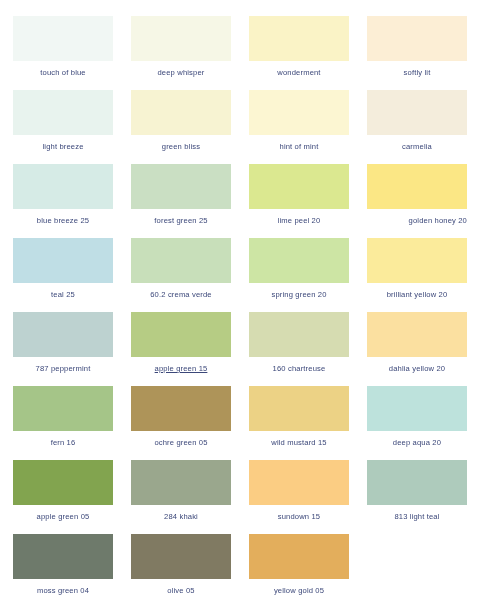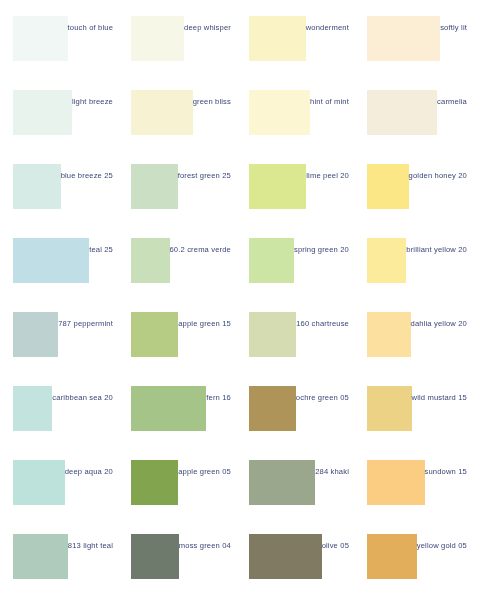--- a/index.html
+++ b/index.html
@@ -25,21 +25,21 @@
     grid-template-rows: repeat(8, 74px);
     column-gap: 18px;
     row-gap: 0px;
     justify-content: space-between;
     align-content: start;
   }
   .swatch-cell {
     width: 100px;
     height: 64px;
     display: flex;
-    flex-direction: row;
+    flex-direction: column;
     align-items: stretch;
   }
   .swatch-chip {
     width: 100px;
     height: 45px;
     display: block;
   }
   .swatch-label {
     margin-top: 7px;
     text-align: center;
@@ -118,33 +118,29 @@
     <div class="swatch-cell">
       <div class="swatch-chip" style="background-color: rgb(251, 235, 155);"></div>
       <div class="swatch-label" style="color: rgb(59, 71, 121);">brilliant yellow 20</div>
     </div>
     <div class="swatch-cell">
       <div class="swatch-chip" style="background-color: rgb(189, 210, 208);"></div>
       <div class="swatch-label" style="color: rgb(59, 71, 121);">787 peppermint</div>
     </div>
     <div class="swatch-cell">
       <div class="swatch-chip" style="background-color: rgb(182, 204, 132);"></div>
-      <div class="swatch-label" style="color: rgb(59, 71, 121);">apple green 15</div>
+      <div class="swatch-label" style="color: rgb(59, 71, 121); text-decoration: underline;">apple green 15</div>
     </div>
     <div class="swatch-cell">
       <div class="swatch-chip" style="background-color: rgb(214, 220, 177);"></div>
       <div class="swatch-label" style="color: rgb(59, 71, 121);">160 chartreuse</div>
     </div>
     <div class="swatch-cell">
       <div class="swatch-chip" style="background-color: rgb(251, 224, 160);"></div>
-      <div class="swatch-label" style="color: rgb(59, 71, 121); text-align: right;">dahlia yellow 20</div>
-    </div>
-    <div class="swatch-cell">
-      <div class="swatch-chip" style="background-color: rgb(195, 228, 222);"></div>
-      <div class="swatch-label" style="color: rgb(59, 71, 121);">caribbean sea 20</div>
+      <div class="swatch-label" style="color: rgb(59, 71, 121);">dahlia yellow 20</div>
     </div>
     <div class="swatch-cell">
       <div class="swatch-chip" style="background-color: rgb(165, 197, 136);"></div>
       <div class="swatch-label" style="color: rgb(59, 71, 121);">fern 16</div>
     </div>
     <div class="swatch-cell">
       <div class="swatch-chip" style="background-color: rgb(174, 148, 89);"></div>
       <div class="swatch-label" style="color: rgb(59, 71, 121);">ochre green 05</div>
     </div>
     <div class="swatch-cell">

